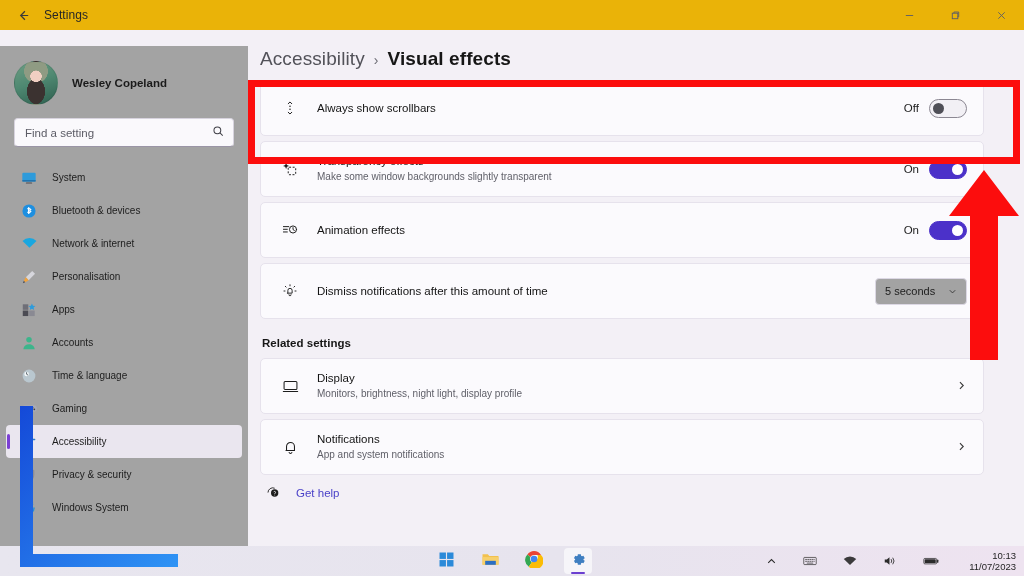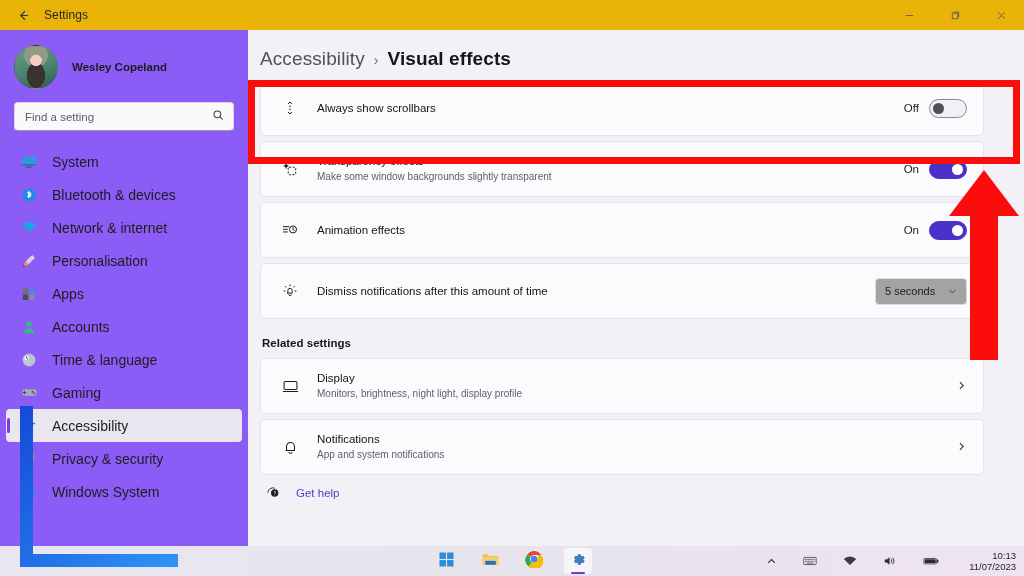--- a/index.html
+++ b/index.html
@@ -39,23 +39,23 @@
     height: 30px; display: flex;
   }
   .wc {
     width: 46px; height: 30px;
     display: flex; align-items: center; justify-content: center;
     color: #5d5d66;
   }
 
   
   .sidebar {
-    position: absolute; left: 0; top: 30px;
+    position: absolute; left: 0; top: 46px;
     width: 248px; height: 516px;
-    background: #8b5cf6;
+    background: #a3a3a3;
   }
   .profile {
     display: flex; align-items: center;
     padding: 12px 0 0 14px;
     height: 62px;
   }
   .avatar {
     width: 44px; height: 44px; border-radius: 50%;
     background:
       radial-gradient(circle at 50% 34%, #f0cfc2 0 16%, rgba(240,207,194,0) 17%),
@@ -107,21 +107,21 @@
     position: absolute; left: 1px; top: 9px;
     width: 3px; height: 15px;
     background: #7b3fd4; border-radius: 2px;
   }
   .nav-ico {
     width: 18px; height: 18px;
     display: flex; align-items: center; justify-content: center;
     flex: none;
   }
   .nav-label {
-    font-size: 14px; color: #1d1d1d;
+    font-size: 10px; color: #1d1d1d;
     margin-left: 14px;
     white-space: nowrap;
   }
 
   
   .main {
     position: absolute; left: 248px; top: 30px;
     width: 776px; height: 516px;
     background: #f3f0f6;
     overflow: hidden;

